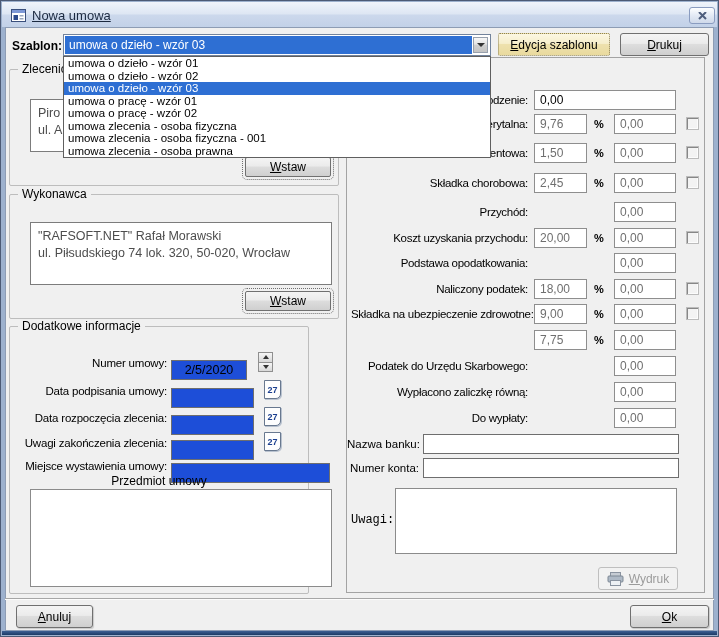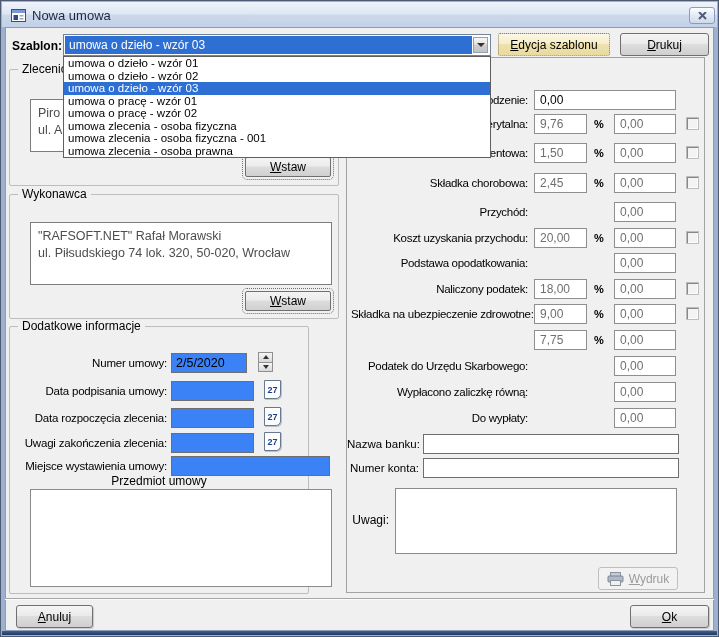--- a/index.html
+++ b/index.html
@@ -1,21 +1,21 @@
 <!DOCTYPE html>
 <html><head>
 <meta charset="utf-8">
 <style>
   *{margin:0;padding:0;box-sizing:border-box;font-family:"Liberation Sans",sans-serif;}
   body{background:#fff;}
   u{text-decoration:underline;}
   .win{position:relative;width:719px;height:637px;background:#9db1ce;border:1px solid #4c5a75;overflow:hidden;}
   .titlebar{position:absolute;left:1px;top:1px;right:1px;height:25px;
     background:linear-gradient(#f0f4fb,#dde6f3 48%,#ccd8ec 52%,#c2d1e8);}
-  .title-text{position:absolute;left:30px;top:6px;font-size:13px;color:#1b2940;}
+  .title-text{position:absolute;left:30px;top:6px;font-size:13px;color:#1b2940;text-decoration:underline;}
   .app-icon{position:absolute;left:9px;top:6px;}
   .close-btn{position:absolute;left:687px;top:5px;width:26px;height:17px;border:1px solid #8a9cc0;border-radius:3px;
     background:linear-gradient(#fdfeff,#e3eaf5 50%,#cfd9ea);display:flex;align-items:center;justify-content:center;cursor:default;}
   .frame-bottom{position:absolute;left:1px;right:1px;bottom:1px;height:4px;background:linear-gradient(#3c5f93,#1d3b66);}
   .client{position:absolute;left:4px;right:4px;top:26px;bottom:5px;background:#f0f0f0;border:1px solid #8d9cb4;}
 
   .lbl{font-size:12px;color:#000;}
   
   .szablon-lbl{position:absolute;left:11px;top:38px;font-weight:bold;}
   #combo{position:absolute;left:62px;top:33px;width:428px;height:22px;background:#fff;border:1px solid #72839c;z-index:40;}
@@ -39,21 +39,21 @@
 
   
   .gb{position:absolute;border:1px solid #bdbdbd;border-radius:2px;}
   .gb-title{position:absolute;top:-8px;left:8px;background:#f0f0f0;padding:0 4px;font-size:12px;color:#000;white-space:nowrap;}
   .info-box{position:absolute;background:#fff;border:1px solid #7c7c7c;font-size:12.5px;color:#4d4d4d;padding:5px 7px;line-height:17px;white-space:nowrap;overflow:hidden;}
   .wstaw{position:absolute;width:86px;height:20px;outline:1px dotted #6f6f6f;outline-offset:2px;border-radius:2px;}
 
   
   .drow{position:absolute;left:0;width:100%;height:20px;}
   .dlabel{position:absolute;left:8px;top:5px;width:149px;text-align:right;font-size:11.5px;letter-spacing:-0.2px;white-space:nowrap;color:#000;}
-  .dinput{position:absolute;left:161px;top:1px;height:20px;border:1px solid #6e6e6e;background:#3b82f6;font-size:12.5px;color:#000;padding:0 4px;}
+  .dinput{position:absolute;left:161px;top:8px;height:20px;border:1px solid #6e6e6e;background:#1d4ed8;font-size:12.5px;color:#000;padding:0 4px;text-align:center;}
   .dinput.spin{width:76px;}
   .dinput.date{width:83px;}
   .dinput.wide{width:159px;}
   .spinner{position:absolute;left:248px;top:0;width:15px;height:20px;display:flex;flex-direction:column;}
   .spin-btn{flex:1;border:1px solid #8f8f8f;background:linear-gradient(#f6f6f6,#d8d8d8);display:flex;align-items:center;justify-content:center;}
   .spin-btn + .spin-btn{margin-top:-1px;}
   .calbtn{position:absolute;left:254px;top:0;width:17px;height:19px;background:#fefefe;border:1px solid #68788f;border-radius:0 0 5px 0;
     font-size:9px;font-weight:bold;color:#1b3f8f;display:flex;align-items:center;justify-content:center;box-shadow:1px 1px 0 #b9c2cf;}
   .przedmiot-lbl{position:absolute;left:0;width:100%;top:147px;text-align:center;font-size:12px;color:#000;}
   .ta{position:absolute;background:#fff;border:1px solid #8b8b8b;resize:none;font-size:12px;padding:3px;}
@@ -65,21 +65,21 @@
   .rlabel{position:absolute;left:0;top:4px;width:177px;text-align:right;font-size:11.5px;letter-spacing:-0.3px;white-space:nowrap;color:#000;}
   .rinput{position:absolute;top:0;height:20px;border:1px solid #8e8e8e;background:#fff;font-size:12px;color:#6f6f6f;padding:4px 5px;}
   .rinput.pct{left:183px;width:53px;}
   .rinput.val{left:263px;width:62px;}
   .rinput.wide{left:183px;width:142px;color:#000;}
   .psym{position:absolute;left:243px;top:4px;font-size:11px;font-weight:bold;color:#000;}
   .chk{position:absolute;left:335px;top:3px;width:13px;height:13px;background:#f3f3f3;border:1px solid #bcbcbc;
     box-shadow:inset 1px 1px 0 #878787,inset -1px -1px 0 #fcfcfc;}
   .bank-lbl{position:absolute;left:346px;width:72px;text-align:right;font-size:11.5px;white-space:nowrap;color:#000;}
   .bank-input{position:absolute;left:422px;width:256px;height:20px;border:1px solid #6e6e6e;background:#fff;font-size:12px;padding:0 4px;color:#000;}
-  .uwagi-lbl{position:absolute;left:350px;top:512px;width:38px;text-align:right;font-size:12px;color:#000;}
+  .uwagi-lbl{position:absolute;left:350px;top:512px;width:38px;text-align:right;font-size:12px;color:#000;font-family:Liberation Mono, monospace;}
   .btn-wydruk{position:absolute;left:597px;top:566px;width:80px;height:23px;background:#f2f2f2;border:1px solid #bfbfbf;
     border-radius:3px;color:#9b9b9b;gap:5px;}
   .sep{position:absolute;left:4px;right:4px;top:597px;height:2px;border-top:1px solid #a6a6a6;border-bottom:1px solid #fbfbfb;}
   .btn-anuluj{position:absolute;left:15px;top:604px;width:77px;height:23px;box-shadow:1px 1px 1px #c9c9c9;}
   .btn-ok{position:absolute;left:629px;top:604px;width:79px;height:23px;box-shadow:1px 1px 1px #c9c9c9;}
 </style>
 </head>
 <body>
 
 <div class="win">

